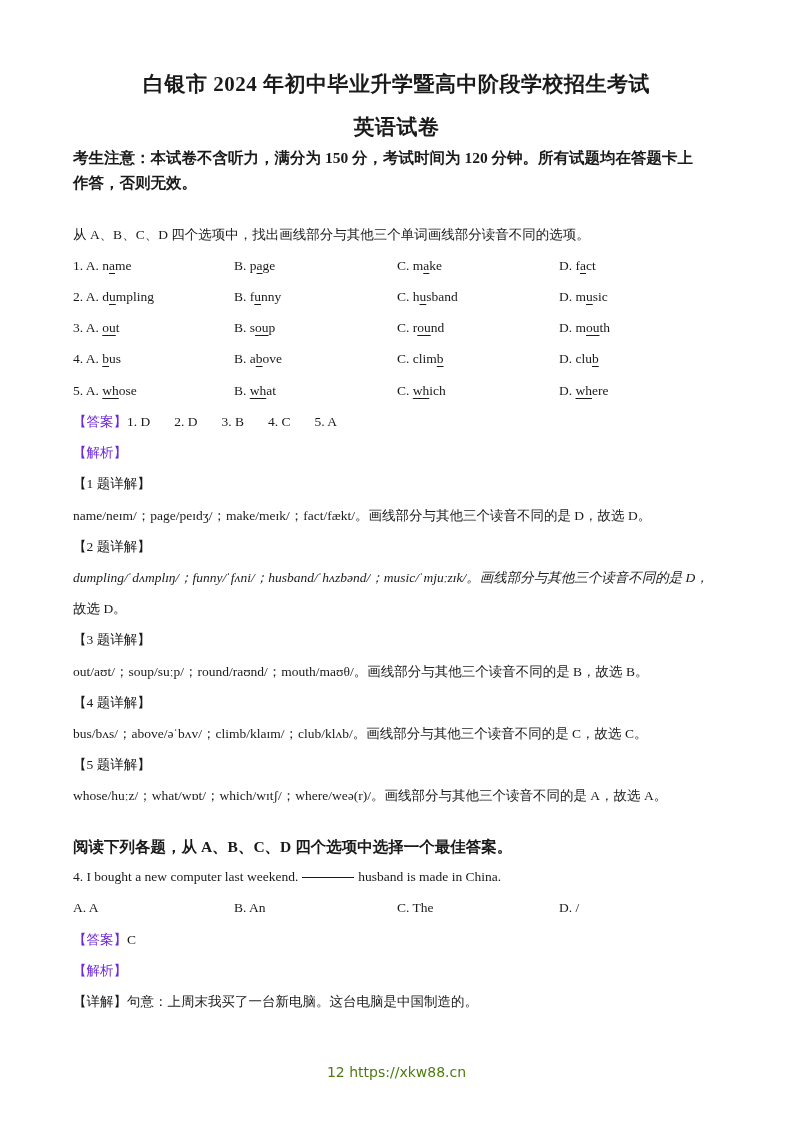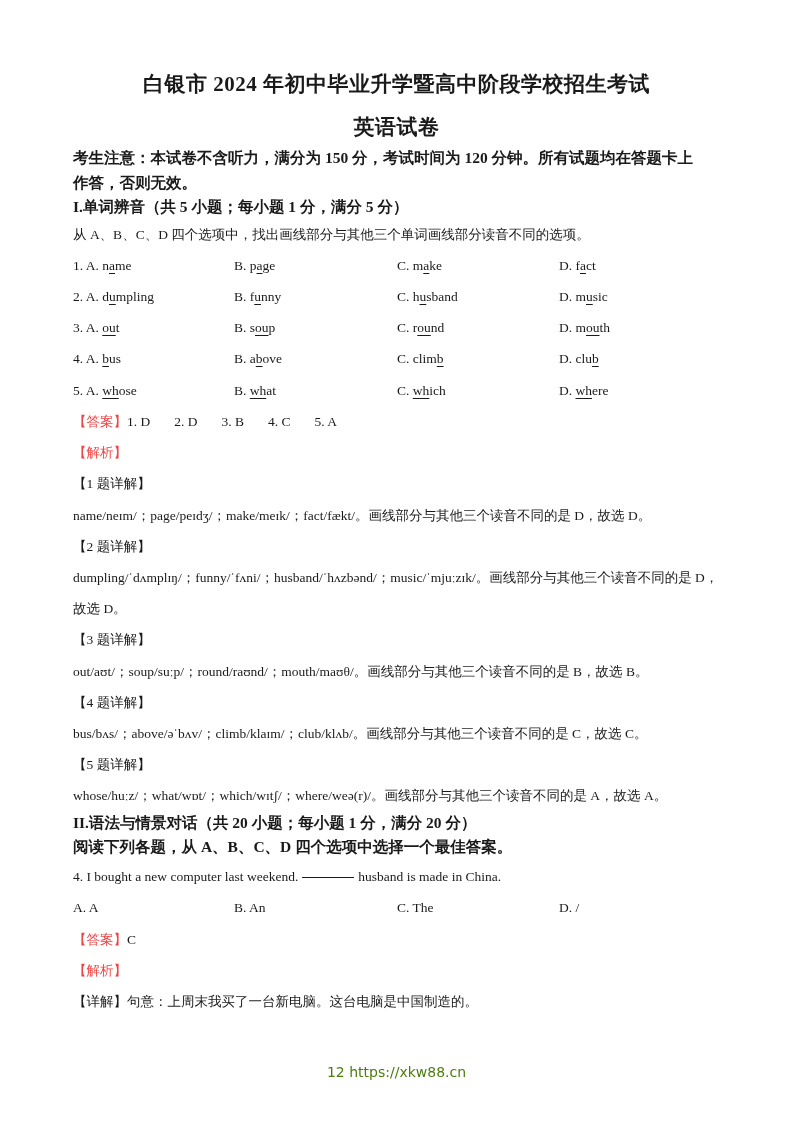--- a/index.html
+++ b/index.html
@@ -9,38 +9,37 @@
   .title { position: absolute; left: 0; width: 793px; text-align: center; font-weight: bold;
            font-size: 21px; letter-spacing: 0.5px; }
   .t1 { top: 70px; }
   .t2 { top: 113px; }
   .bold-line { position: absolute; left: 73px; font-weight: bold; font-size: 15.5px; }
   .line { position: absolute; left: 73px; font-size: 13.5px; white-space: nowrap; }
   .opt-row { position: absolute; left: 73px; width: 660px; height: 20px; font-size: 13.5px; }
   .opt-row span.opt { position: absolute; top: 0; white-space: nowrap; }
   .c0 { left: 0; } .c1 { left: 161px; } .c2 { left: 324px; } .c3 { left: 486px; text-align: right; }
   u { text-decoration: underline; text-underline-offset: 3px; }
-  .lbl { color: #ef4444; }
+  .lbl { color: #6d28d9; }
   .ans-item { display: inline-block; margin-right: 24px; }
   .footer { position: absolute; top: 1064px; left: 0; width: 793px; text-align: center;
             font-family: "DejaVu Sans", "Liberation Sans", sans-serif; font-size: 14px; color: #4d7c0f; }
   .blank { display: inline-block; width: 52px; border-bottom: 1px solid #1a1a1a; margin: 0 4px; transform: translateY(-3px); }
 </style>
 </head>
 <body>
 
 <div class="page">
 
   <div class="title t1">白银市 2024 年初中毕业升学暨高中阶段学校招生考试</div>
   <div class="title t2">英语试卷</div>
 
   <div class="bold-line" style="top:148px;">考生注意：本试卷不含听力，满分为 150 分，考试时间为 120 分钟。所有试题均在答题卡上</div>
   <div class="bold-line" style="top:173px;">作答，否则无效。</div>
 
-  <div class="bold-line" style="top:197px;">I.单词辨音（共 5 小题；每小题 1 分，满分 5 分）</div>
   <div class="line" style="top:226px;">从 A、B、C、D 四个选项中，找出画线部分与其他三个单词画线部分读音不同的选项。</div>
 
   <div class="opt-row" style="top:258px;">
     <span class="opt c0"><span>1. </span><span>A. </span><span>n</span><u>a</u><span>me</span></span>
     <span class="opt c1"><span>B. </span><span>p</span><u>a</u><span>ge</span></span>
     <span class="opt c2"><span>C. </span><span>m</span><u>a</u><span>ke</span></span>
     <span class="opt c3"><span>D. </span><span>f</span><u>a</u><span>ct</span></span>
   </div>
 
   <div class="opt-row" style="top:289px;">
@@ -74,33 +73,32 @@
   <div class="line" style="top:413px;">
     <span class="lbl">【答案】</span><span class="ans-item">1. D</span><span class="ans-item">2. D</span><span class="ans-item">3. B</span><span class="ans-item">4. C</span><span class="ans-item">5. A</span>
   </div>
 
   <div class="line lbl" style="top:444px;">【解析】</div>
 
   <div class="line" style="top:475px;">【1 题详解】</div>
   <div class="line" style="top:507px;">name/neɪm/；page/peɪdʒ/；make/meɪk/；fact/fækt/。画线部分与其他三个读音不同的是 D，故选 D。</div>
 
   <div class="line" style="top:538px;">【2 题详解】</div>
-  <div class="line" style="top:569px;">dumpling/ˈdʌmplɪŋ/；funny/ˈfʌni/；husband/ˈhʌzbənd/；music/ˈmjuːzɪk/。画线部分与其他三个读音不同的是 D，</div>
+  <div class="line" style="top:569px;font-style:italic;">dumpling/ˈdʌmplɪŋ/；funny/ˈfʌni/；husband/ˈhʌzbənd/；music/ˈmjuːzɪk/。画线部分与其他三个读音不同的是 D，</div>
   <div class="line" style="top:600px;">故选 D。</div>
 
   <div class="line" style="top:631px;">【3 题详解】</div>
   <div class="line" style="top:663px;">out/aʊt/；soup/suːp/；round/raʊnd/；mouth/maʊθ/。画线部分与其他三个读音不同的是 B，故选 B。</div>
 
   <div class="line" style="top:694px;">【4 题详解】</div>
   <div class="line" style="top:725px;">bus/bʌs/；above/əˈbʌv/；climb/klaɪm/；club/klʌb/。画线部分与其他三个读音不同的是 C，故选 C。</div>
 
   <div class="line" style="top:756px;">【5 题详解】</div>
   <div class="line" style="top:787px;">whose/huːz/；what/wɒt/；which/wɪtʃ/；where/weə(r)/。画线部分与其他三个读音不同的是 A，故选 A。</div>
 
-  <div class="bold-line" style="top:813px;">II.语法与情景对话（共 20 小题；每小题 1 分，满分 20 分）</div>
   <div class="bold-line" style="top:837px;">阅读下列各题，从 A、B、C、D 四个选项中选择一个最佳答案。</div>
 
   <div class="line" style="top:869px;">
     <span>4. I bought a new computer last weekend.</span><span class="blank"></span><span>husband is made in China.</span>
   </div>
 
   <div class="opt-row" style="top:900px;">
     <span class="opt c0">A. A</span>
     <span class="opt c1">B. An</span>
     <span class="opt c2">C. The</span>

